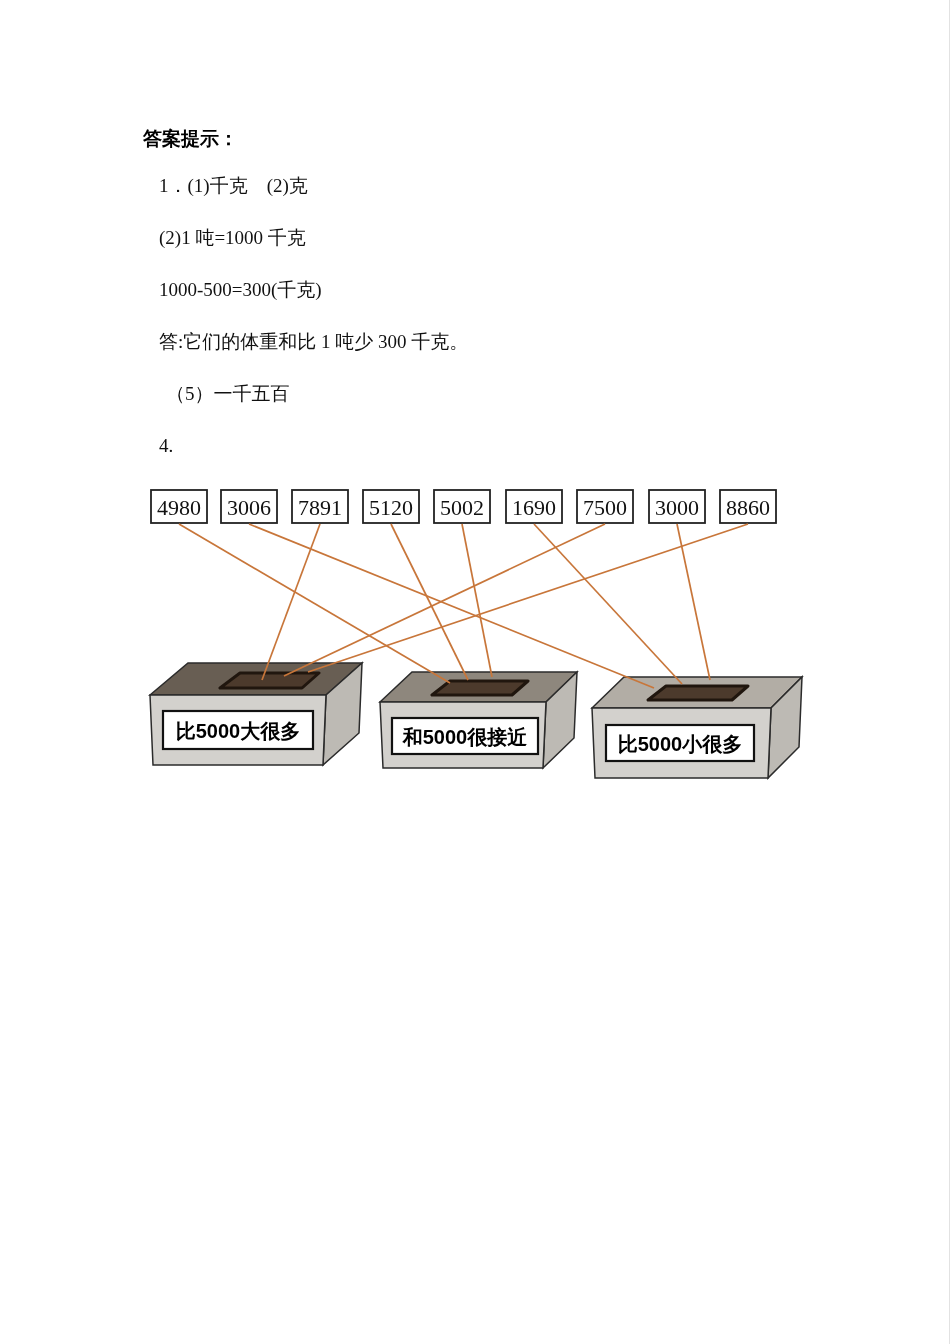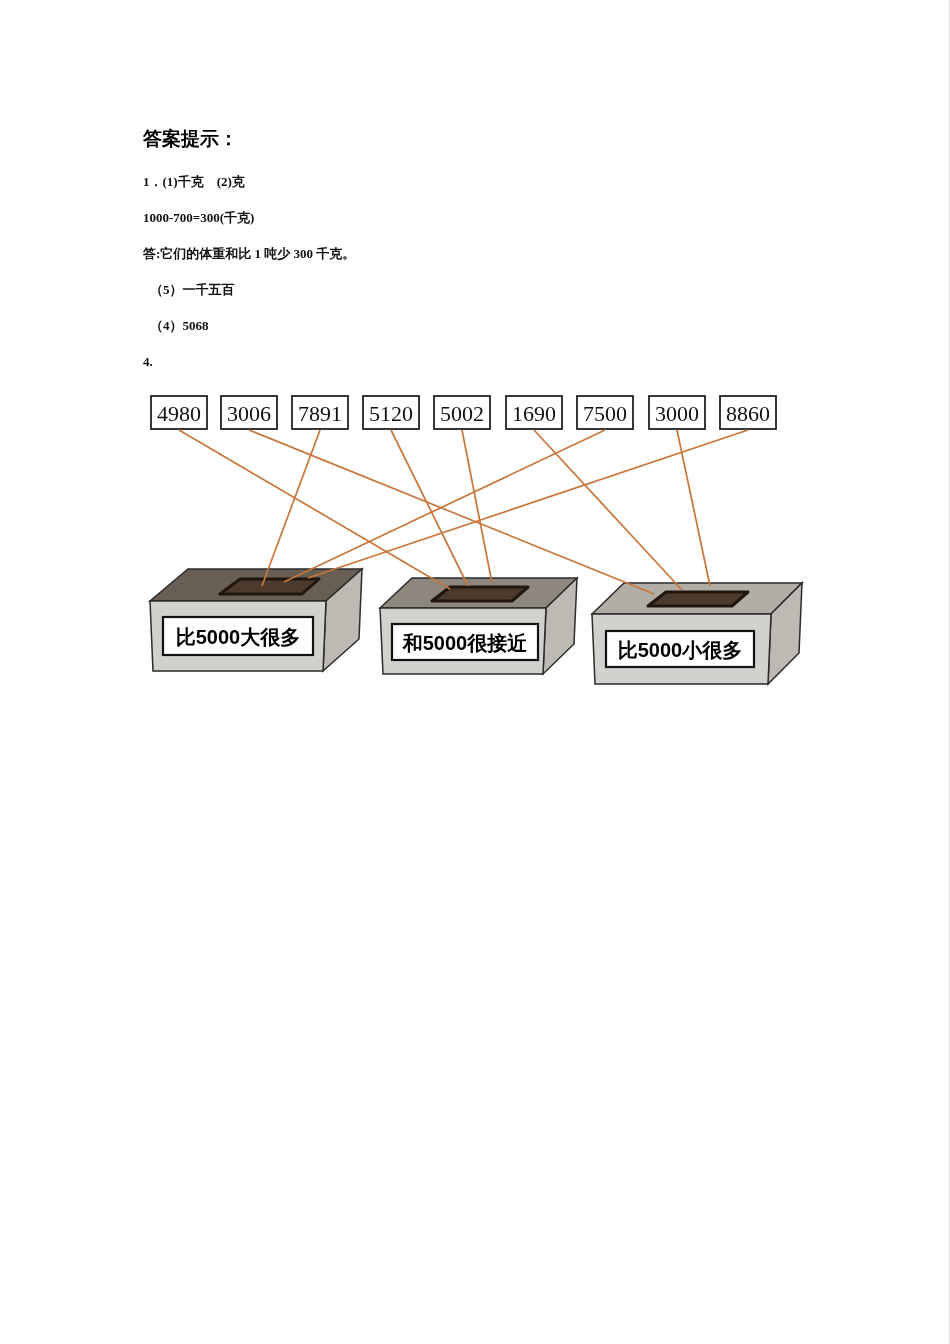--- a/index.html
+++ b/index.html
@@ -6,21 +6,21 @@
   .page{
     width:950px;height:1344px;background:#fff;position:relative;margin:0 auto;
     font-family:"Liberation Serif","DejaVu Serif",serif;color:#111;overflow:hidden;
     box-shadow:inset -1px 0 0 #e2e2e2;
   }
   .content{padding:126px 60px 0 143px;}
   .doc-title{
     font-family:Liberation Mono, monospace;
     font-size:19px;font-weight:bold;margin:0 0 12px 0;color:#000;
   }
-  .answer-line{font-size:13px;line-height:36px;margin:0;white-space:pre;font-weight:bold;}
+  .answer-line{font-size:19px;line-height:36px;margin:16px;white-space:pre;}
   .answer-line.indent{padding-left:7px;}
   .figure-svg{display:block;margin-top:6px;}
   .card-rect{fill:#ffffff;stroke:#222;stroke-width:1.8;}
   .card-text{font-size:22px;font-family:"Liberation Serif","DejaVu Serif",serif;text-anchor:middle;fill:#111;}
   .box-front{fill:#d3d1cd;stroke:#2b2b2b;stroke-width:1.5;}
   .box-side{fill:#bdbab4;stroke:#2b2b2b;stroke-width:1.5;}
   .box-top-dark{fill:#685e53;stroke:#2b2b2b;stroke-width:1.5;}
   .box-top-mid{fill:#8e877d;stroke:#2b2b2b;stroke-width:1.5;}
   .box-top-light{fill:#b2ada5;stroke:#2b2b2b;stroke-width:1.5;}
   .box-slot{fill:#4c3a2c;stroke:#20160e;stroke-width:3;stroke-linejoin:round;}
@@ -30,24 +30,24 @@
     font-size:20px;font-weight:bold;text-anchor:middle;fill:#000;
   }
 </style>
 </head>
 <body>
 
 <div class="page">
   <div class="content">
     <h1 class="doc-title">答案提示：</h1>
     <p class="answer-line">1．(1)千克　(2)克</p>
-    <p class="answer-line">1000-700=300(千克)</p>
+    <p class="answer-line">(2)1 吨=1000 千克</p>
+    <p class="answer-line">1000-500=300(千克)</p>
     <p class="answer-line">答:它们的体重和比 1 吨少 300 千克。</p>
     <p class="answer-line indent">（5）一千五百</p>
-    <p class="answer-line indent">（4）5068</p>
     <p class="answer-line">4.</p>
   </div>
 
   <svg id="figure-svg" class="figure-svg" width="950" height="320" viewBox="0 0 950 320">
 
     <g>
       <rect class="card-rect" x="151" y="10" width="56" height="33"></rect>
       <text class="card-text" x="179" y="35">4980</text>
     </g>
     <g>

